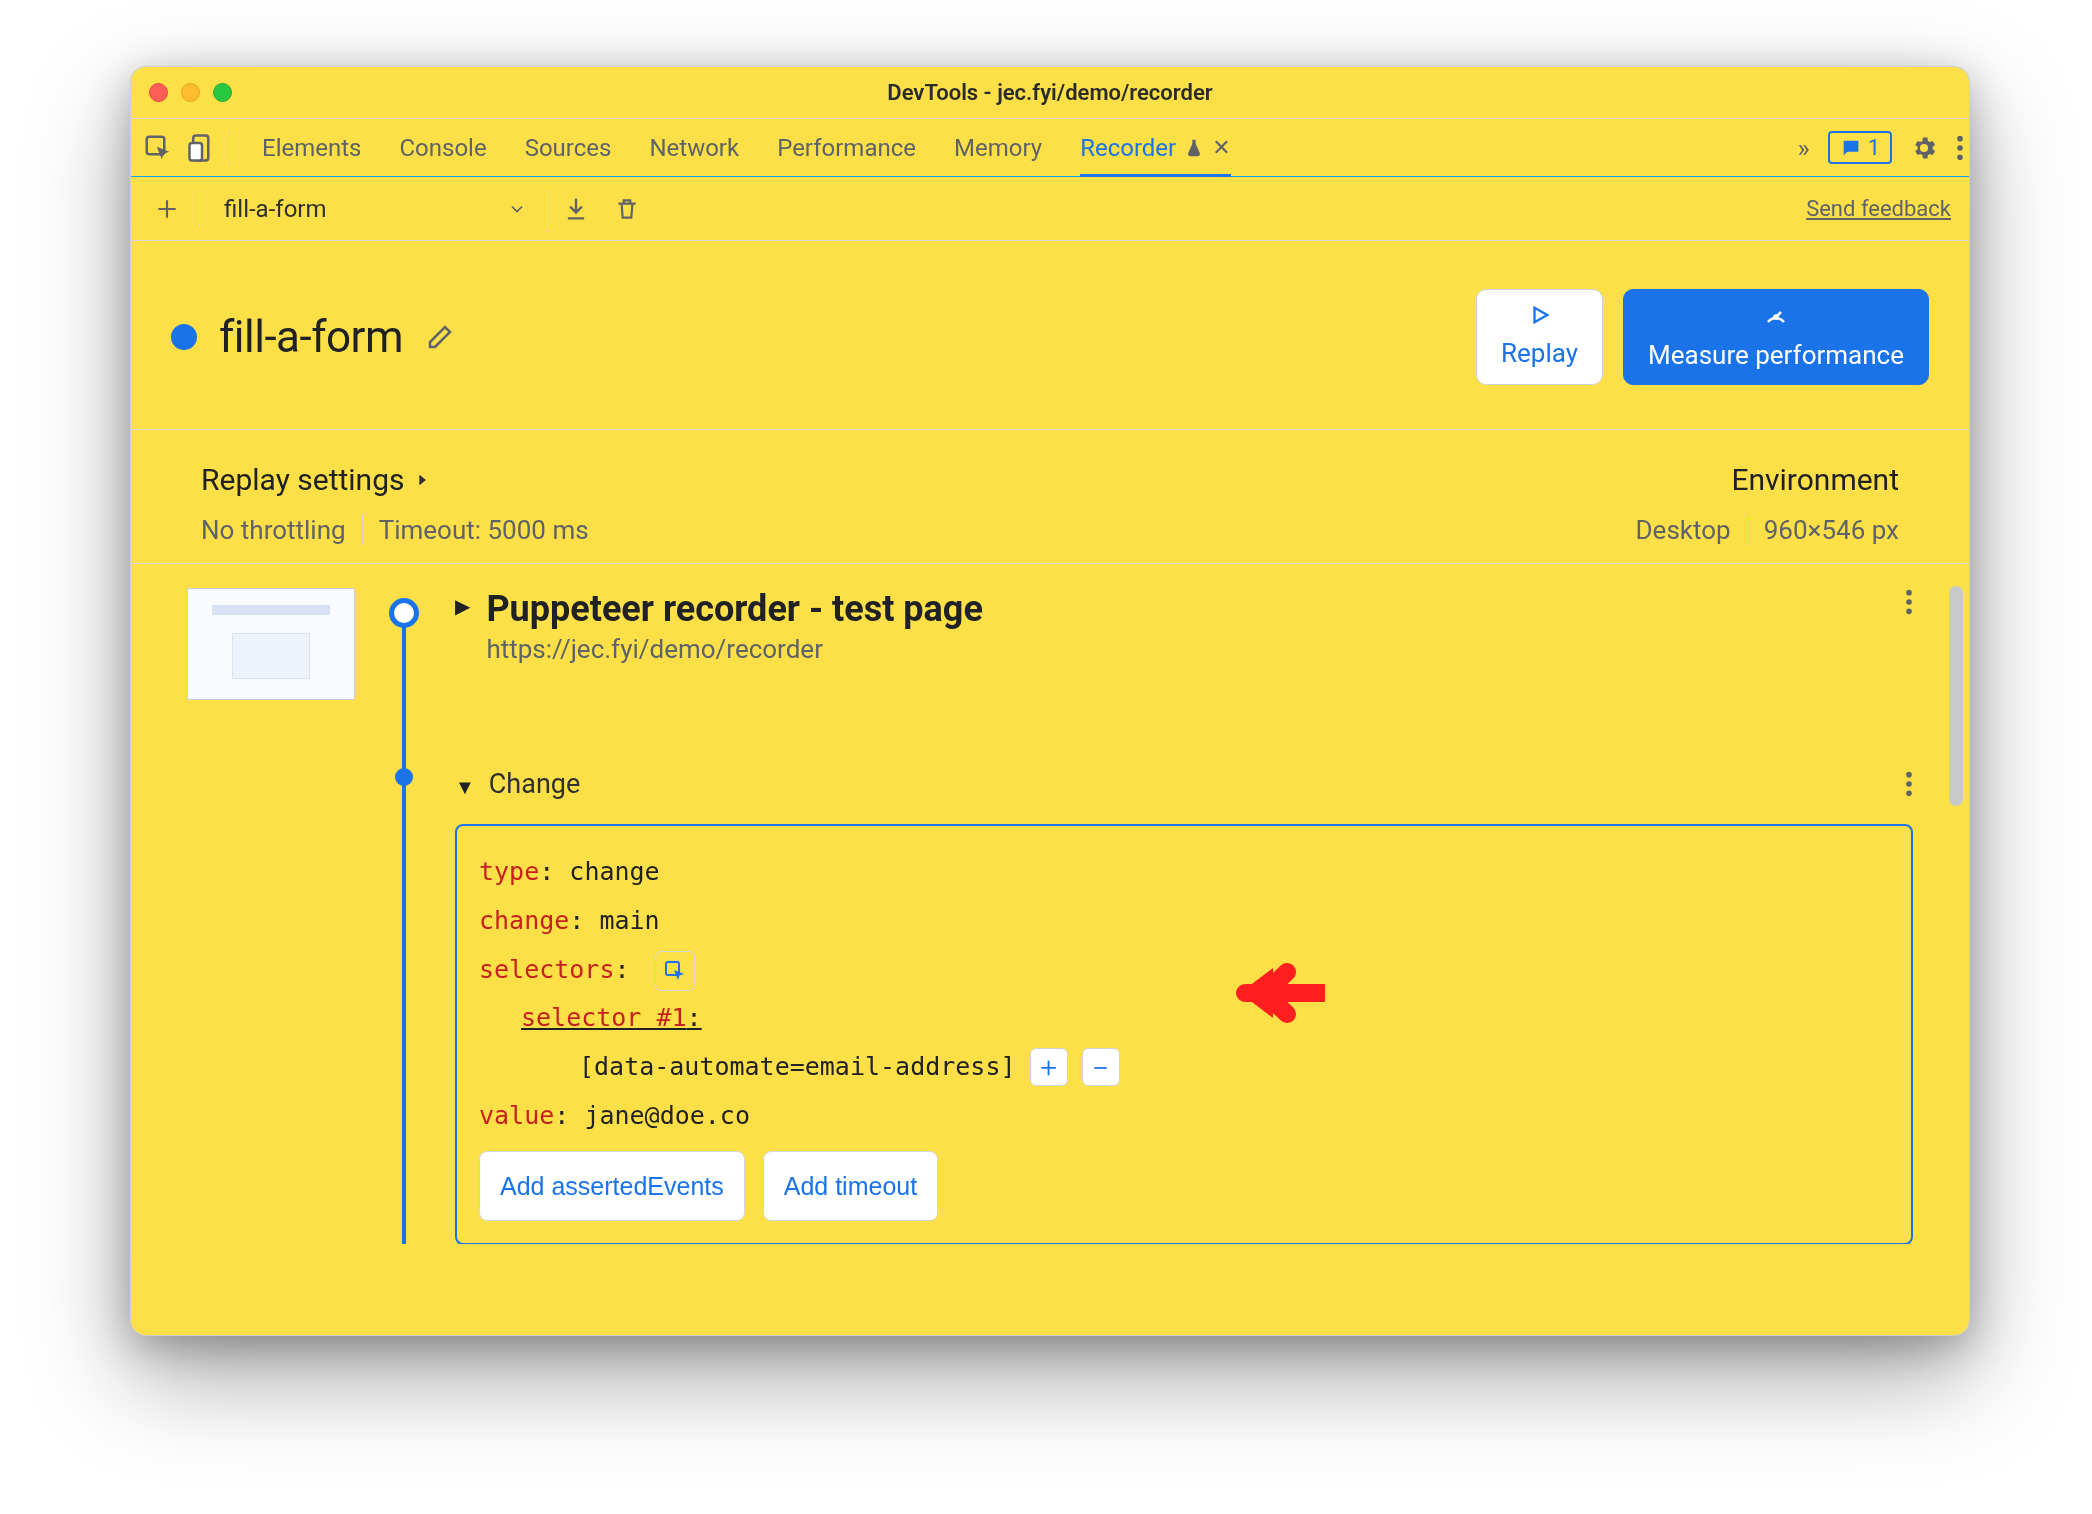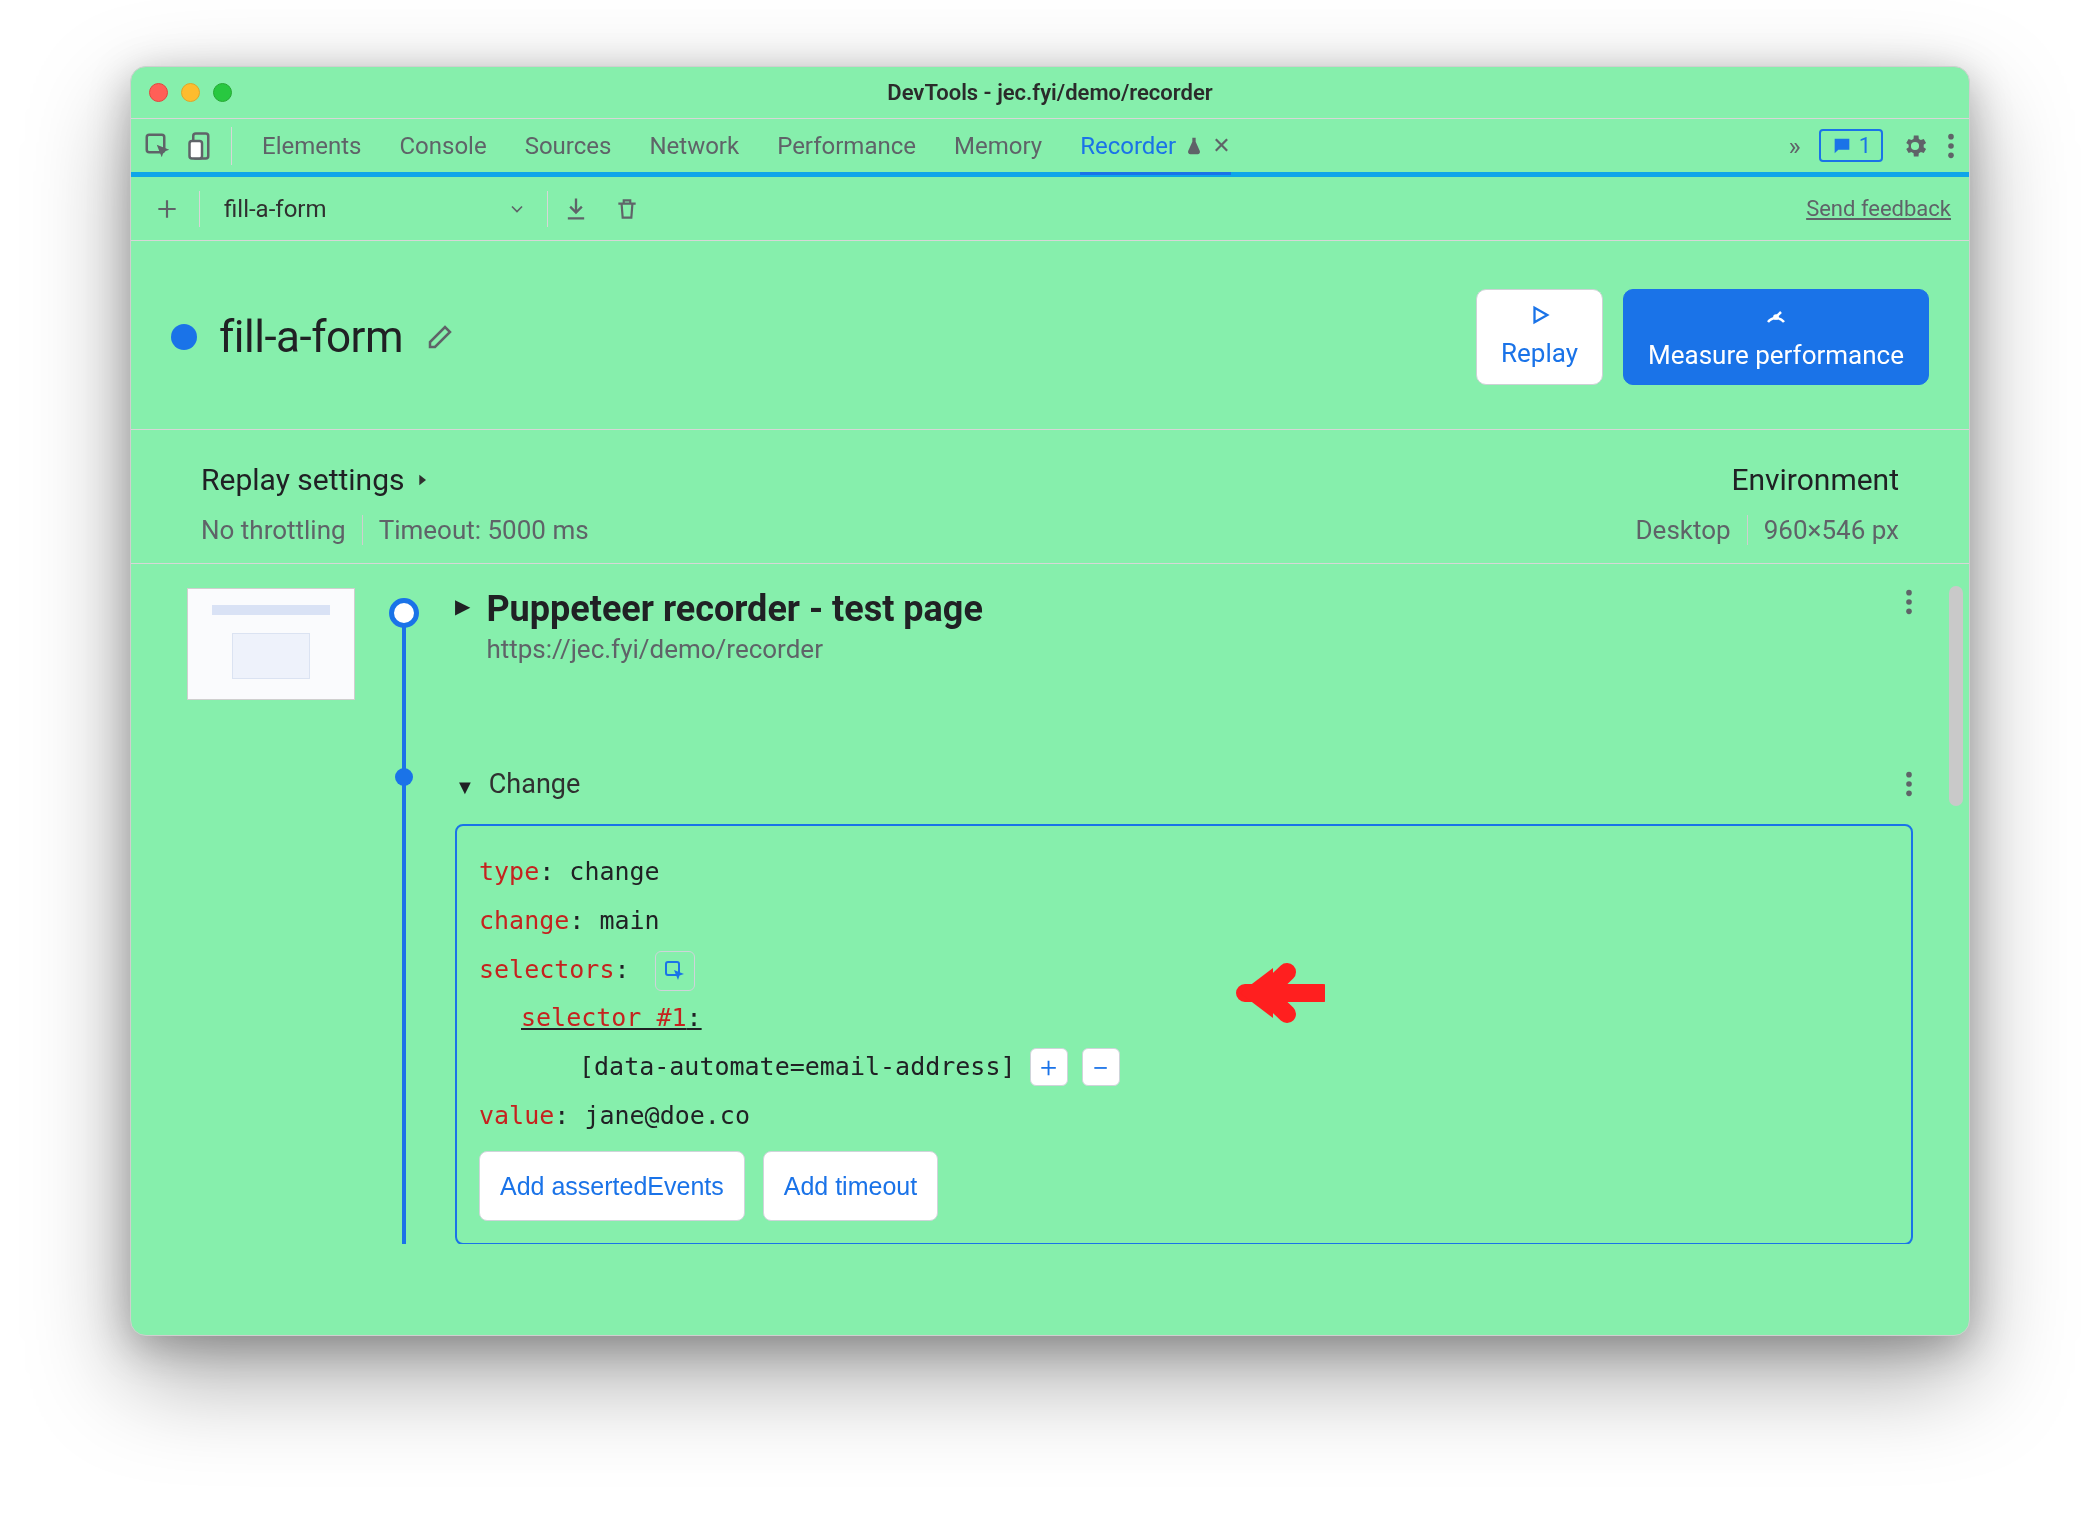--- a/index.html
+++ b/index.html
@@ -11,21 +11,21 @@
     position: relative;
   }
   .canvas {
     position: absolute; inset: 0;
     background: #fff;
   }
   .window {
     position: absolute;
     left: 130px; top: 66px;
     width: 1840px; height: 1270px;
-    background: #86efac;
+    background: #fde047;
     border: 1px solid #cfcfcf;
     border-radius: 16px;
     box-shadow: 0 40px 100px rgba(0,0,0,0.35), 0 10px 40px rgba(0,0,0,0.25);
     overflow: hidden;
   }
   
   .titlebar {
     height: 52px;
     display: flex; align-items: center;
     border-bottom: 1px solid #d7d7d7;
@@ -33,22 +33,22 @@
     position: relative;
   }
   .traffic { display: flex; gap: 13px; }
   .dot { width: 19px; height: 19px; border-radius: 50%; }
   .dot.red { background:#ff5f57; border:1px solid #e24640;}
   .dot.yellow { background:#febc2e; border:1px solid #e0a528;}
   .dot.green { background:#28c840; border:1px solid #26a934;}
   .title { position:absolute; left:0; right:0; text-align:center; font-weight:600; font-size:22px; color:#2b2b2b;}
   
   .tabs {
-    height: 58px; display:flex; align-items:center; padding:0 14px 0 12px;
-    border-bottom: 5px solid #0ea5e9; gap: 8px; color:#5f6368; font-size:24px;
+    height: 58px; display:flex; align-items:center; padding:0 5px 0 12px;
+    border-bottom: 1px solid #0ea5e9; gap: 8px; color:#5f6368; font-size:24px;
   }
   .tool-icons { display:flex; align-items:center; gap: 14px; padding-right:14px; border-right:1px solid #d7d7d7; height:38px;}
   .tablist { display:flex; align-items:center; gap: 38px; padding-left:22px; flex:1;}
   .tab { cursor:pointer; color:#5f6368; white-space:nowrap; display:flex; align-items:center; gap:8px;}
   .tab.active { color:#1a73e8;}
   .tab.active-wrap { border-bottom:3px solid #1a73e8; padding-bottom:12px; margin-bottom:-15px;}
   .x-icon { color:#5f6368; font-size:22px;}
   .flask { font-size:22px; }
   .right-tools { display:flex; align-items:center; gap:18px; }
   .more-chevron { font-size:26px; color:#5f6368; }

